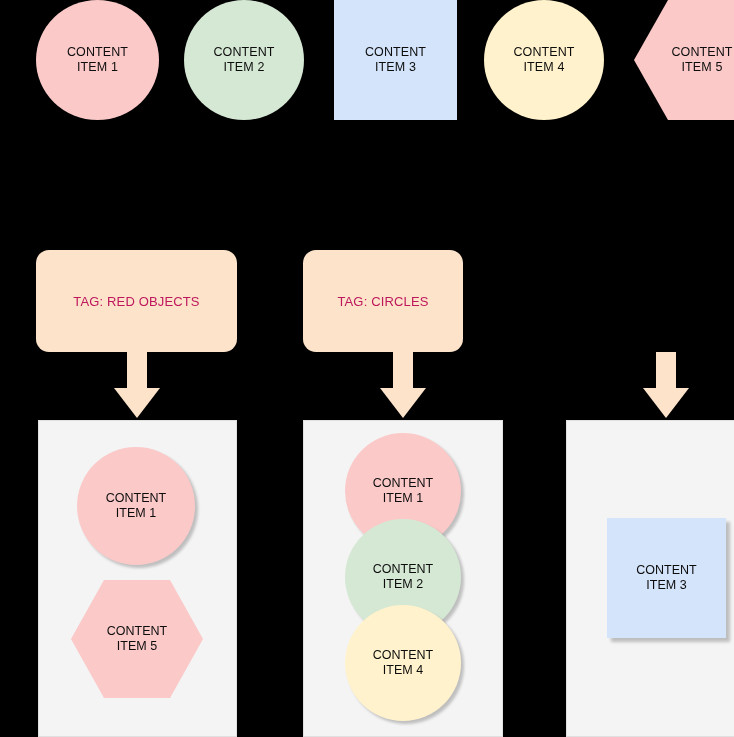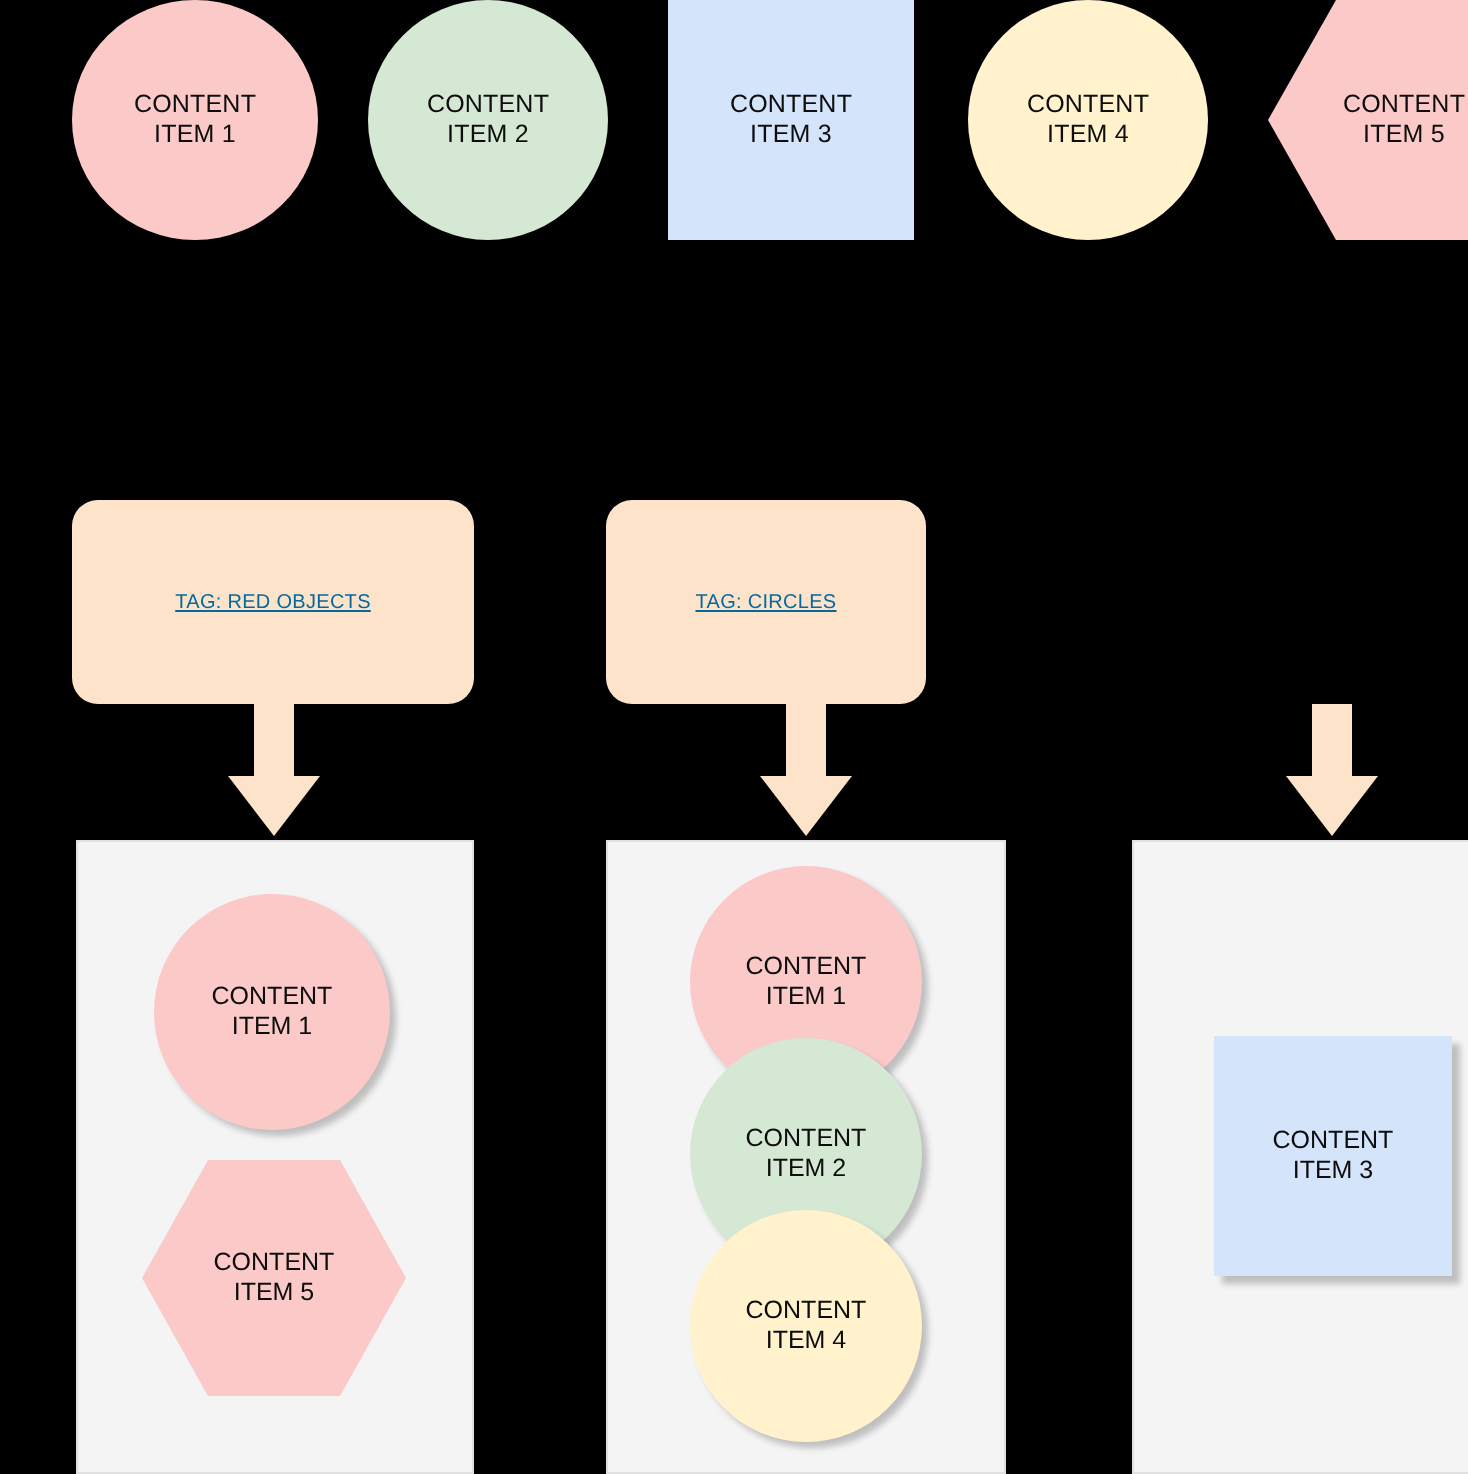--- a/index.html
+++ b/index.html
@@ -47,25 +47,24 @@
   }
 
   
   .tag-box {
     position: absolute;
     box-sizing: border-box;
     border-radius: 13px;
     display: flex;
     align-items: center;
     justify-content: center;
-    color: #0369a1;
-    font-size: 10px;
+    color: #be185d;
+    font-size: 13px;
     line-height: 15px;
     letter-spacing: 0.15px;
-    text-decoration: underline;
   }
   .tag-stub {
     position: absolute;
     width: 9px;
     height: 6px;
     top: -5px;
     left: 50%;
     margin-left: -4.5px;
   }
 

